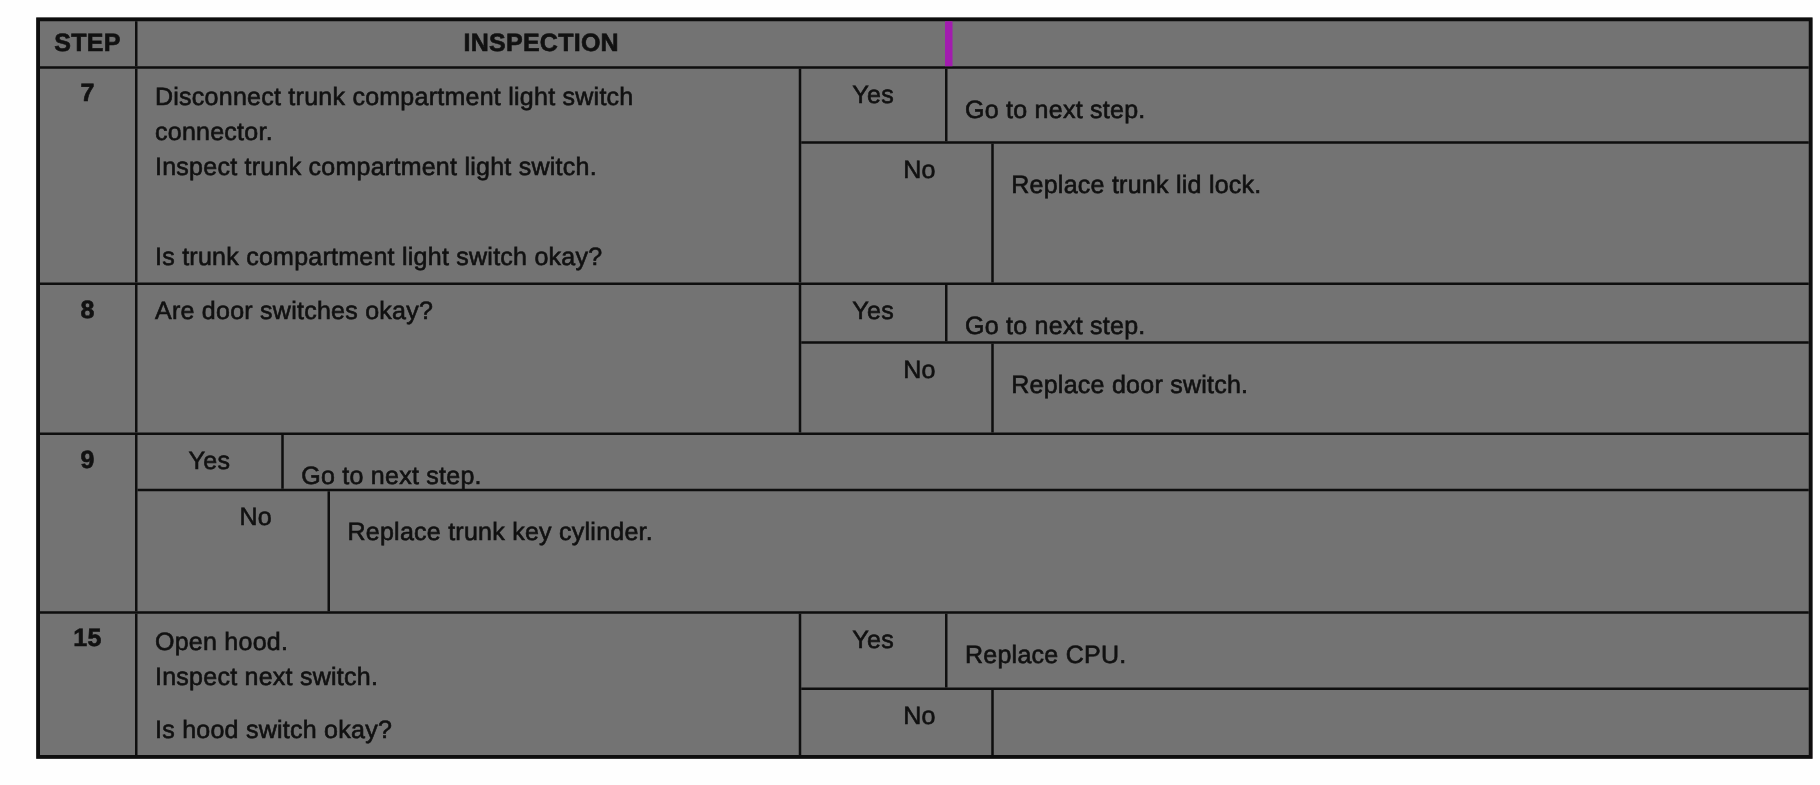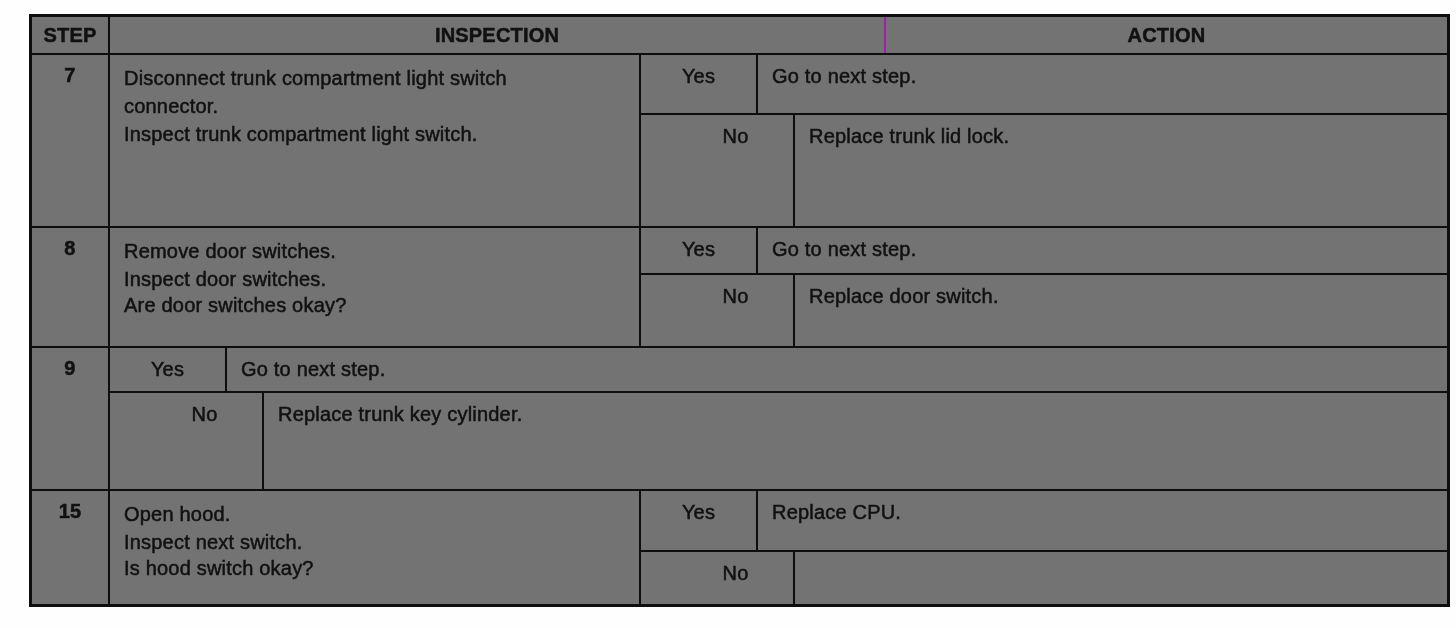--- a/index.html
+++ b/index.html
@@ -41,21 +41,21 @@
     border-bottom: 2px solid #0e0e0e;
     font-weight: bold;
     font-size: 20px;
   }
   .th {
     display: flex;
     align-items: center;
     justify-content: center;
   }
   .th-step   { width: 78px;  border-right: 2px solid #0e0e0e; }
-  .th-insp   { width: 776px; border-right: 2px solid #a21caf; }
+  .th-insp   { width: 652px; border-right: 6px solid #a21caf; }
   .th-action { flex: 1; }
 
   
   .trow {
     display: flex;
     border-bottom: 2px solid #0e0e0e;
     font-size: 20px;
   }
   .trow:last-child { border-bottom: none; flex: 1; }
 
@@ -66,21 +66,21 @@
     padding-top: 9px;
     font-weight: bold;
   }
 
   .cell-insp {
     width: 531px;
     border-right: 2px solid #0e0e0e;
     padding: 9px 10px 8px 14px;
     display: flex;
     flex-direction: column;
-    justify-content: flex-start;
+    justify-content: space-between;
   }
   .insp-lines {
     white-space: pre-line;
     line-height: 28px;
   }
   .insp-question { line-height: 24px; }
 
   .subrows {
     flex: 1;
     display: flex;
@@ -91,68 +91,66 @@
   .subrow-no  { flex: 1; margin-left: 37px; }
 
   .cell-answer {
     width: 117px;
     border-right: 2px solid #0e0e0e;
     text-align: center;
     padding-top: 10px;
   }
   .cell-action {
     flex: 1;
-    padding: 10px 10px 0 14px;
+    padding: 22px 10px 0 14px;
   }
 
   
   .row-0 { height: 173px; }
   .row-0 .subrow-yes { height: 60px; }
   .row-1 { height: 120px; }
   .row-1 .subrow-yes { height: 47px; }
   .row-2 { height: 143px; }
   .row-2 .subrow-yes { height: 45px; }
   .row-3 .subrow-yes { height: 61px; }
 </style>
 </head>
 <body>
 
 <div class="page">
   <div class="troubleshooting-table">
 
     <div class="thead">
       <div class="th th-step">STEP</div>
       <div class="th th-insp">INSPECTION</div>
-      <div class="th th-action">ACTION</div>
     </div>
 
     <div class="trow row-0">
       <div class="cell-step">7</div>
       <div class="cell-insp">
         <div class="insp-lines">Disconnect trunk compartment light switch
 connector.
 Inspect trunk compartment light switch.</div>
+        <div class="insp-question">Is trunk compartment light switch okay?</div>
       </div>
       <div class="subrows">
         <div class="subrow subrow-yes">
           <div class="cell-answer">Yes</div>
           <div class="cell-action">Go to next step.</div>
         </div>
         <div class="subrow subrow-no">
           <div class="cell-answer">No</div>
           <div class="cell-action">Replace trunk lid lock.</div>
         </div>
       </div>
     </div>
 
     <div class="trow row-1">
       <div class="cell-step">8</div>
       <div class="cell-insp">
-        <div class="insp-lines">Remove door switches.
-Inspect door switches.</div>
         <div class="insp-question">Are door switches okay?</div>
       </div>
       <div class="subrows">
         <div class="subrow subrow-yes">
           <div class="cell-answer">Yes</div>
           <div class="cell-action">Go to next step.</div>
         </div>
         <div class="subrow subrow-no">
           <div class="cell-answer">No</div>
           <div class="cell-action">Replace door switch.</div>

